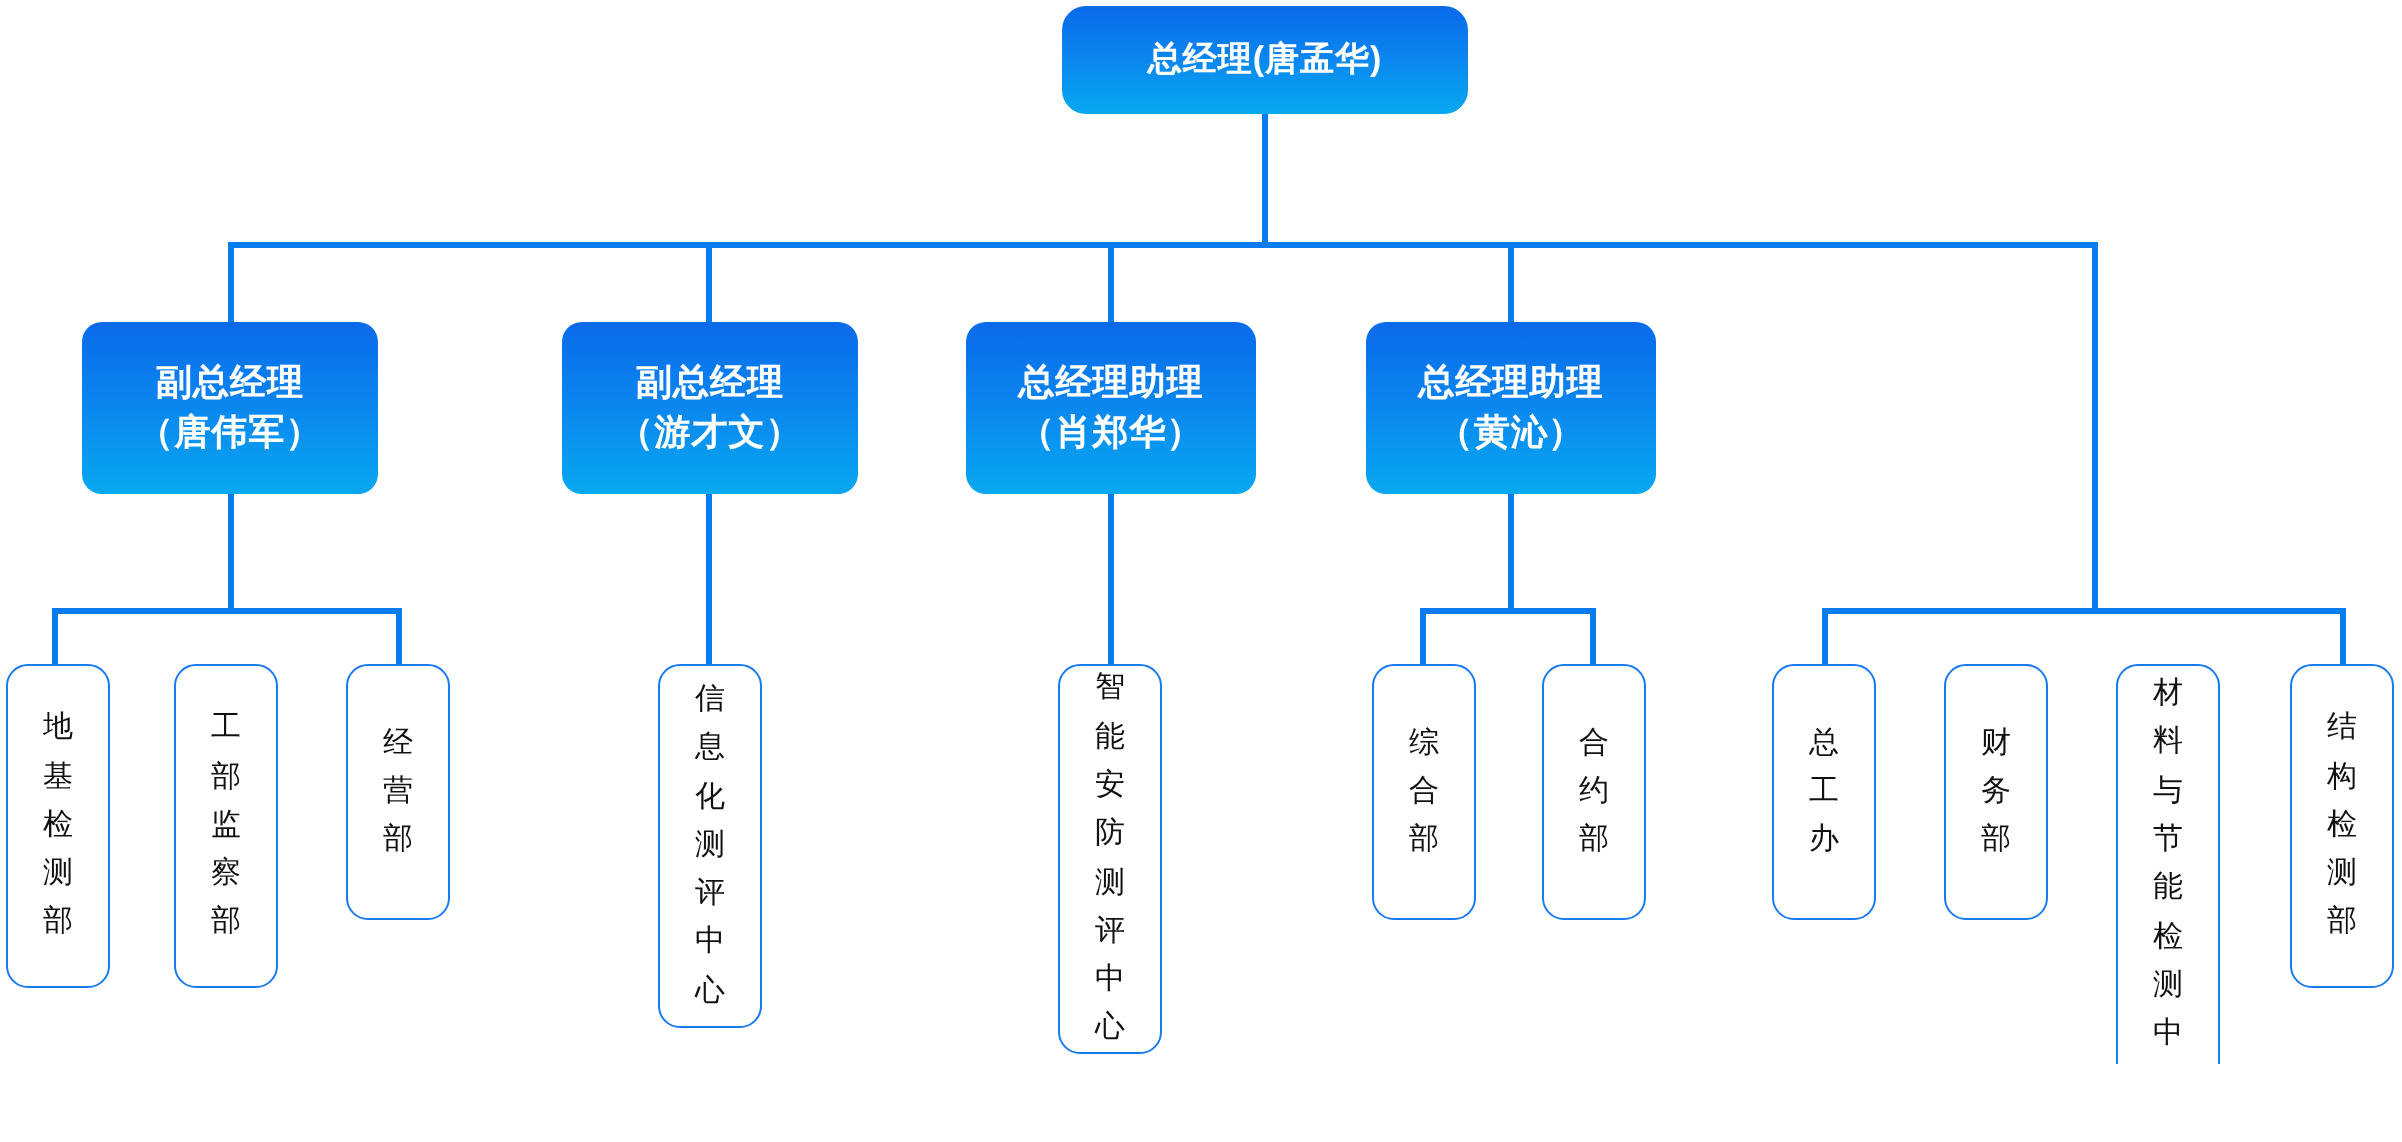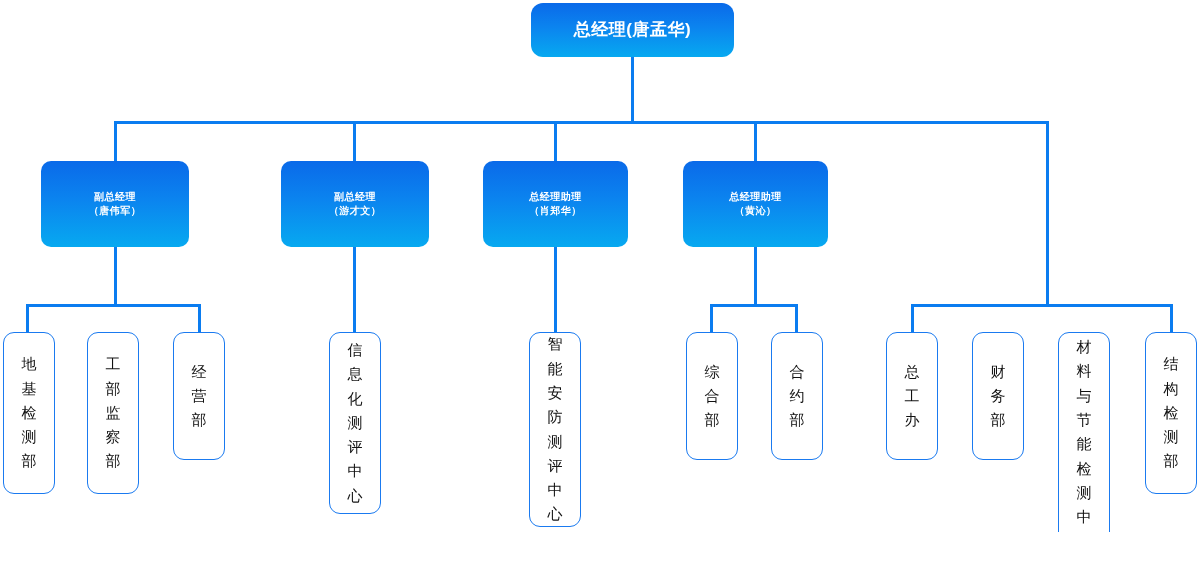--- a/index.html
+++ b/index.html
@@ -31,21 +31,21 @@
     justify-content: center;
     text-align: center;
     font-weight: bold;
     letter-spacing: 0.5px;
     line-height: 1.38;
     z-index: 5;
   }
   .node-gradient .line { display: block; white-space: nowrap; }
 
   .root-node { font-size: 17px; border-radius: 12px; }
-  .mid-node  { font-size: 10px; }
+  .mid-node  { font-size: 18px; }
 
   
   .node-leaf {
     position: absolute;
     box-sizing: border-box;
     border: 1.6px solid #1a7af0;
     border-radius: 11px;
     background: #ffffff;
     color: #111111;
     display: flex;

